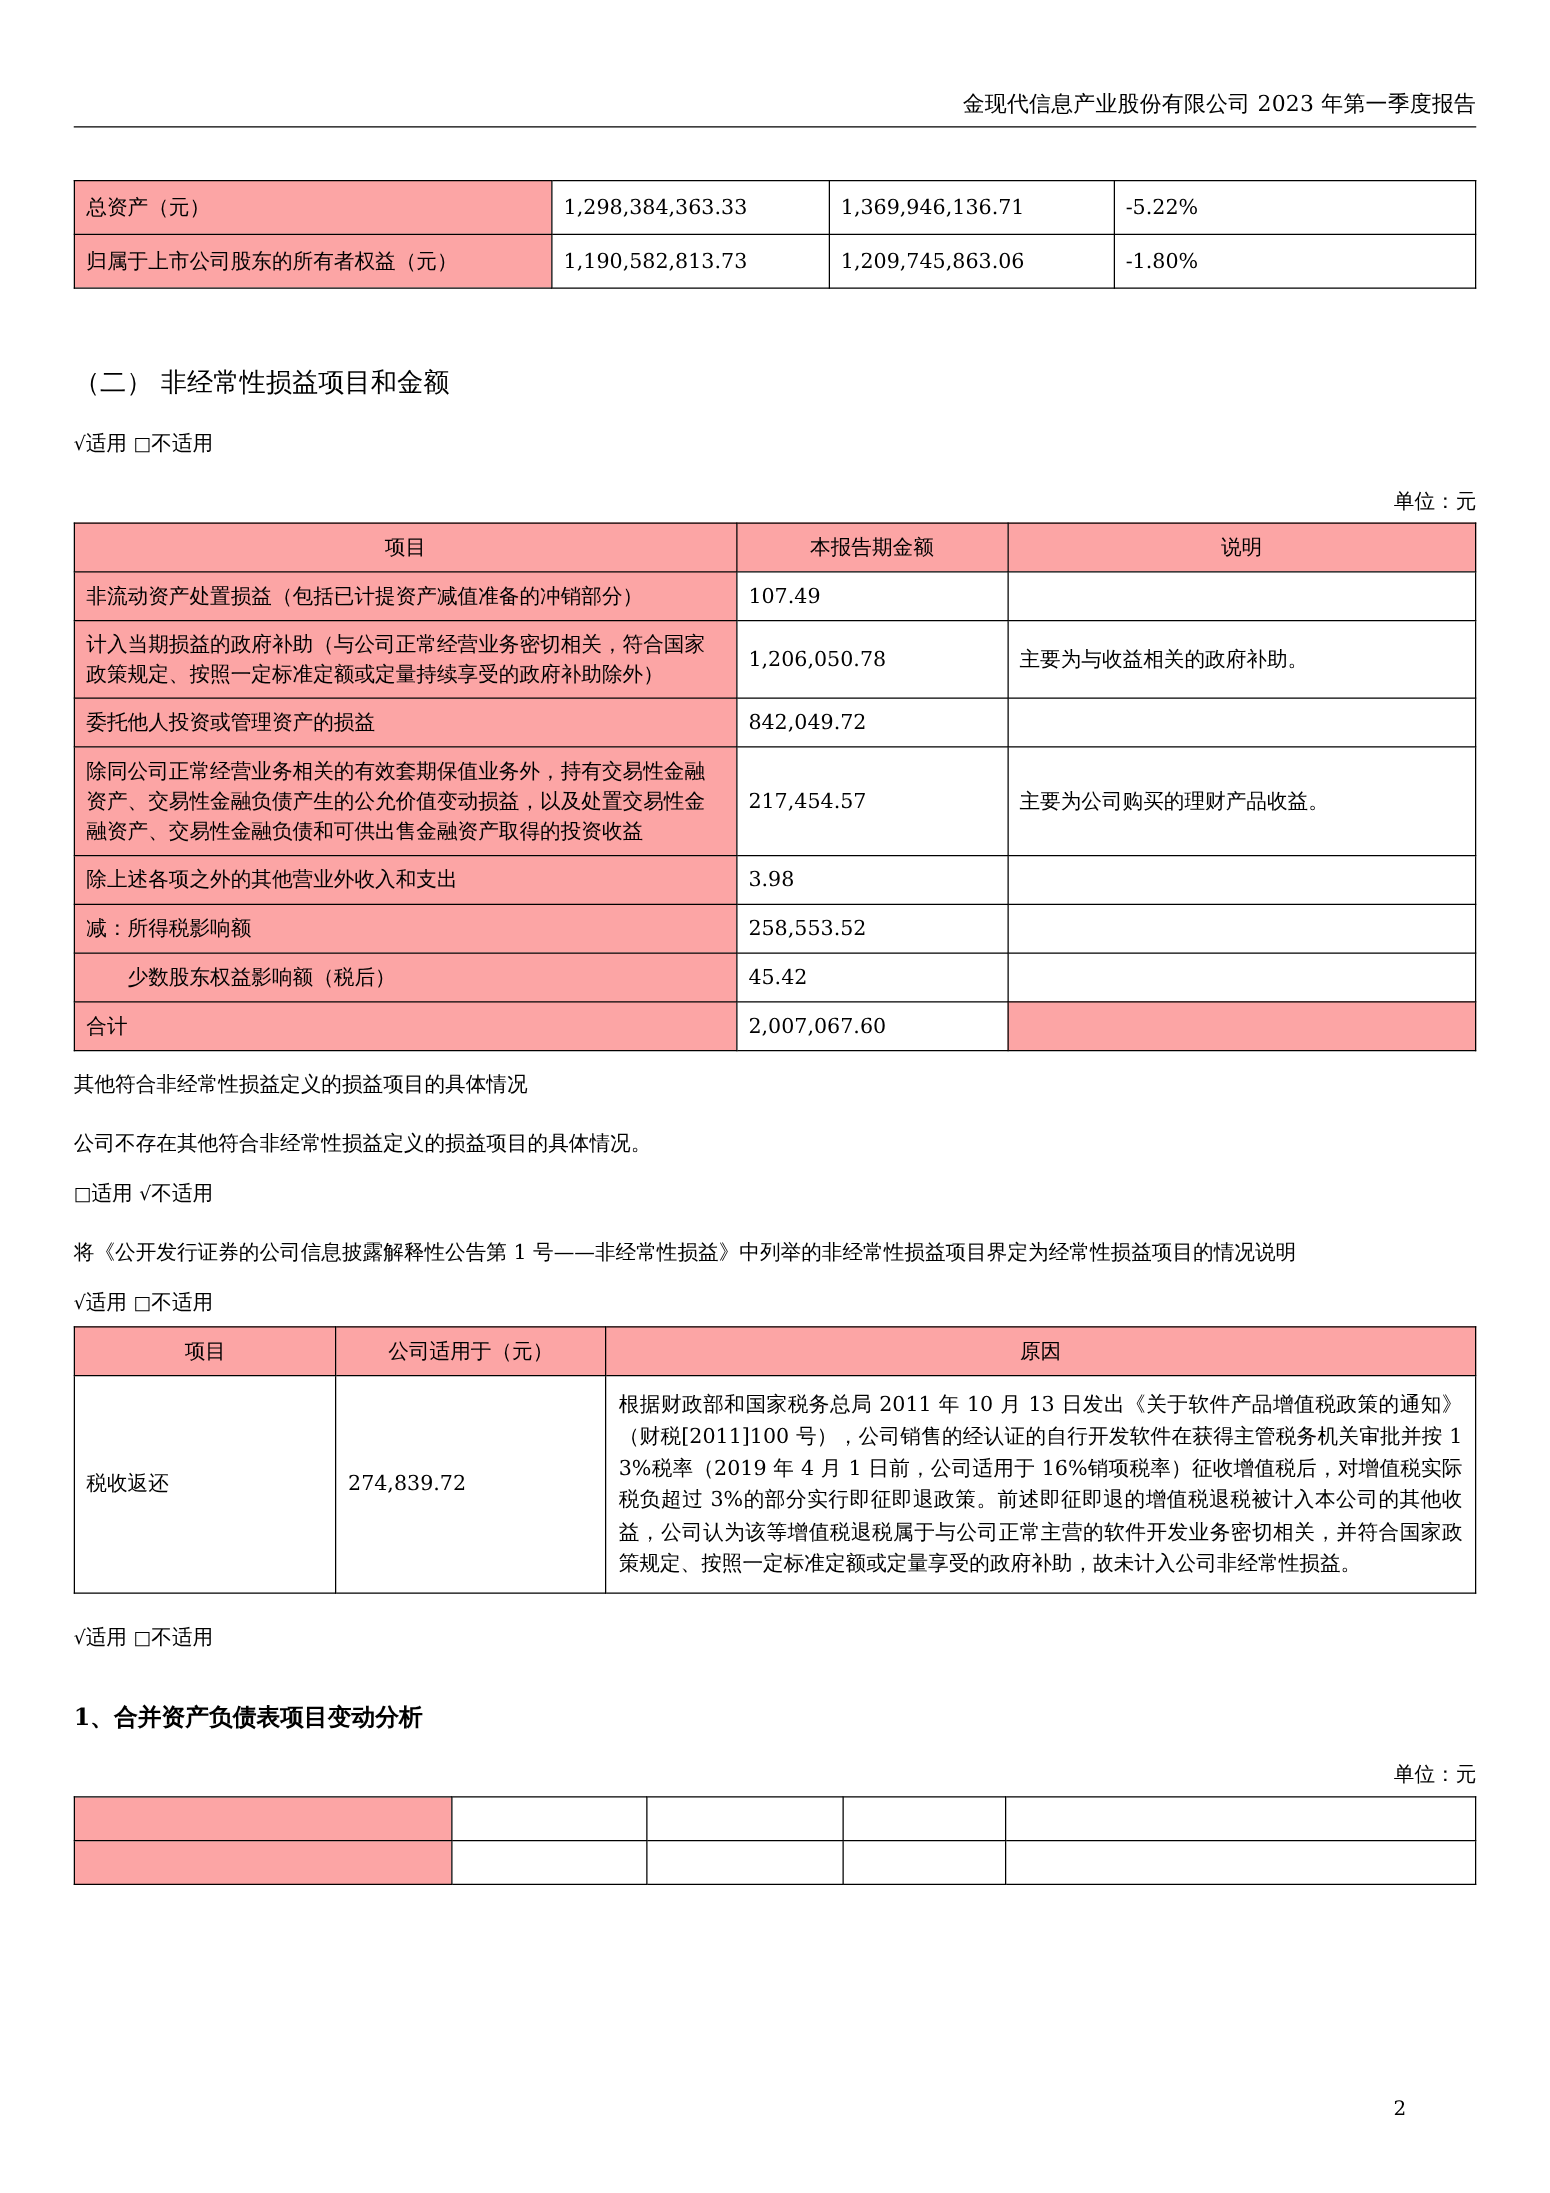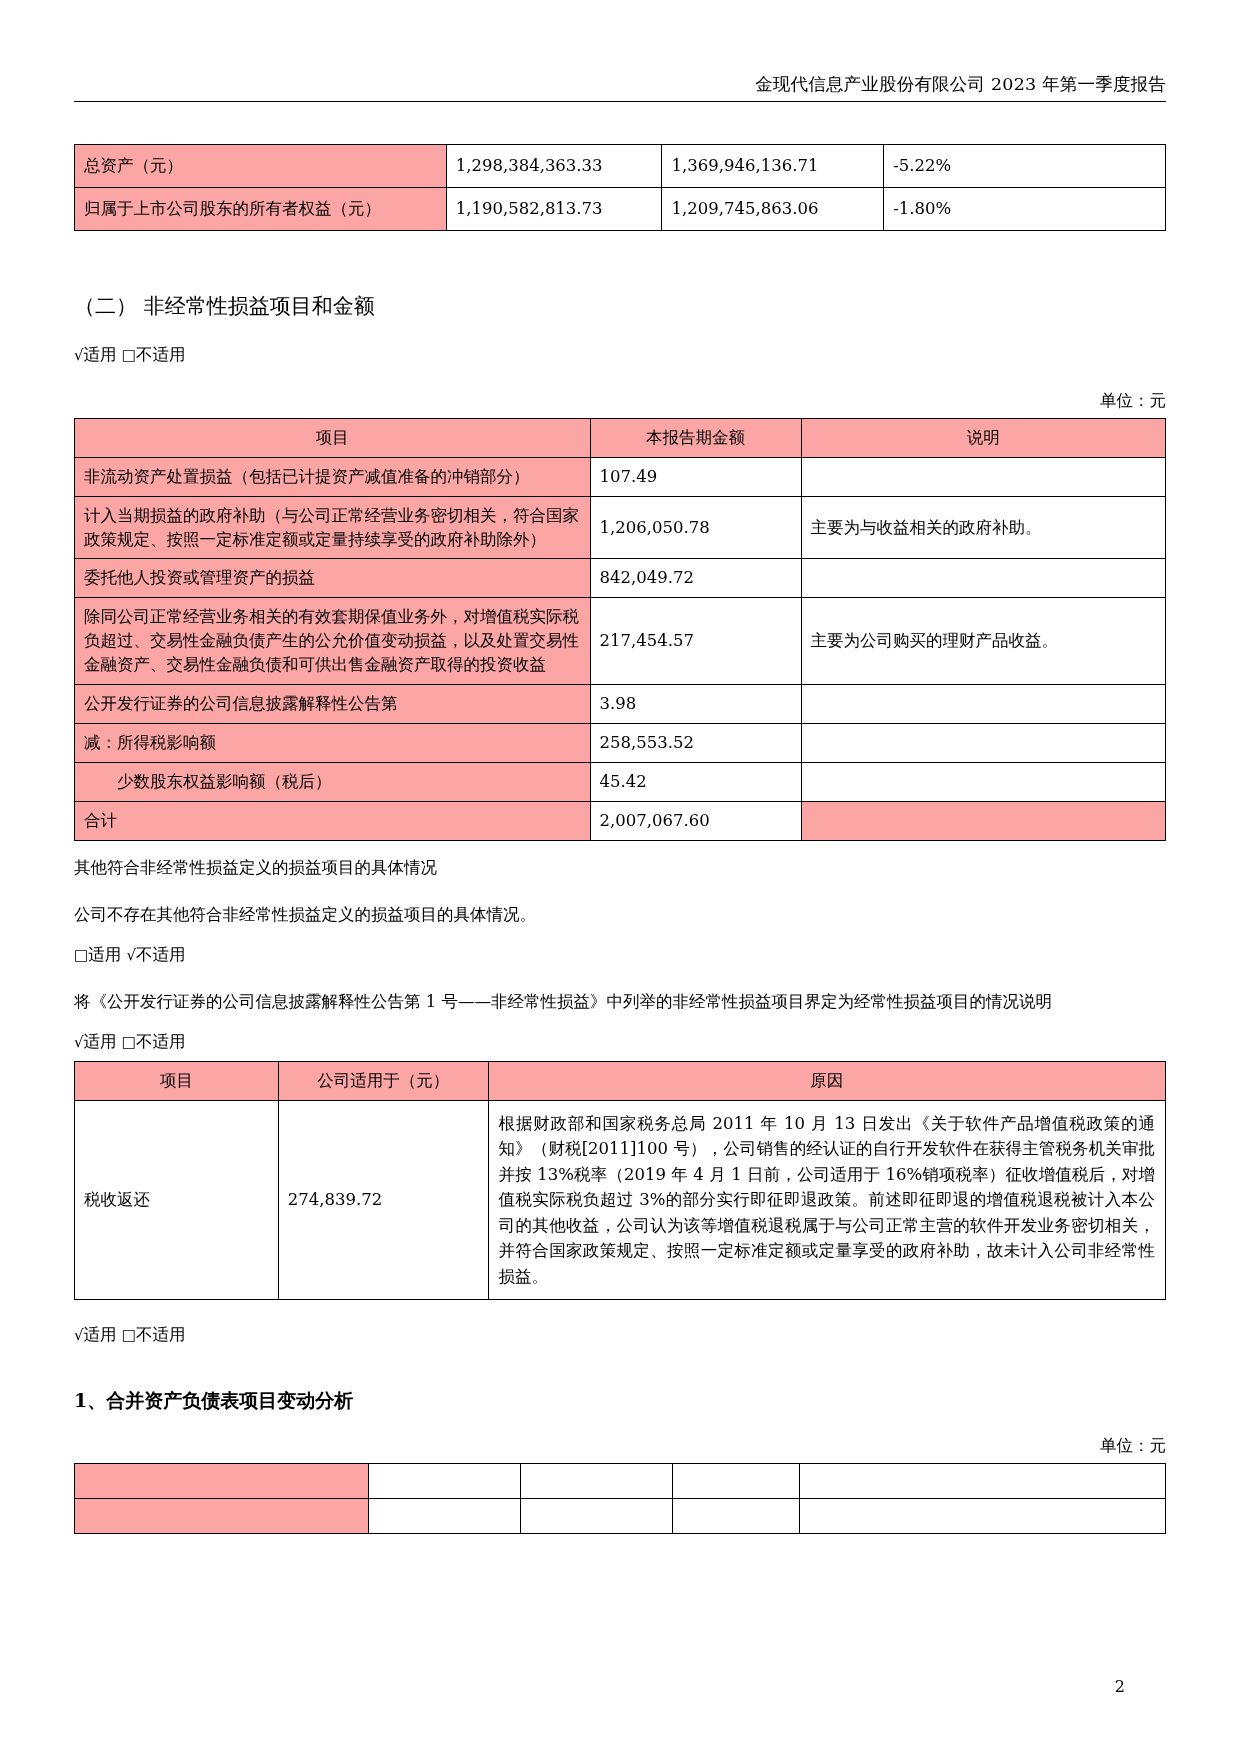--- a/index.html
+++ b/index.html
@@ -13,21 +13,21 @@
     font-family: "DejaVu Serif", "Liberation Serif", serif;
     color: #000000;
     position: relative;
     overflow: hidden;
   }
   .page {
     position: relative;
     width: 1240px;
     height: 1754px;
     box-sizing: border-box;
-    padding: 0 74px;
+    padding: 0 59px;
   }
 
   
   .header {
     padding-top: 74px;
     text-align: right;
     font-size: 17.5px;
     line-height: 1.25;
     letter-spacing: 0.2px;
   }
@@ -180,26 +180,26 @@
         <td class="item shade">计入当期损益的政府补助（与公司正常经营业务密切相关，符合国家政策规定、按照一定标准定额或定量持续享受的政府补助除外）</td>
         <td class="amt num">1,206,050.78</td>
         <td>主要为与收益相关的政府补助。</td>
       </tr>
       <tr>
         <td class="item shade">委托他人投资或管理资产的损益</td>
         <td class="amt num">842,049.72</td>
         <td></td>
       </tr>
       <tr>
-        <td class="item shade">除同公司正常经营业务相关的有效套期保值业务外，对增值税实际税负超过、交易性金融负债产生的公允价值变动损益，以及处置交易性金融资产、交易性金融负债和可供出售金融资产取得的投资收益</td>
+        <td class="item shade">除同公司正常经营业务相关的有效套期保值业务外，持有交易性金融资产、交易性金融负债产生的公允价值变动损益，以及处置交易性金融资产、交易性金融负债和可供出售金融资产取得的投资收益</td>
         <td class="amt num">217,454.57</td>
         <td>主要为公司购买的理财产品收益。</td>
       </tr>
       <tr>
-        <td class="item shade">公开发行证券的公司信息披露解释性公告第</td>
+        <td class="item shade">除上述各项之外的其他营业外收入和支出</td>
         <td class="amt num">3.98</td>
         <td></td>
       </tr>
       <tr>
         <td class="item shade">减：所得税影响额</td>
         <td class="amt num">258,553.52</td>
         <td></td>
       </tr>
       <tr>
         <td class="item shade">　　少数股东权益影响额（税后）</td>

